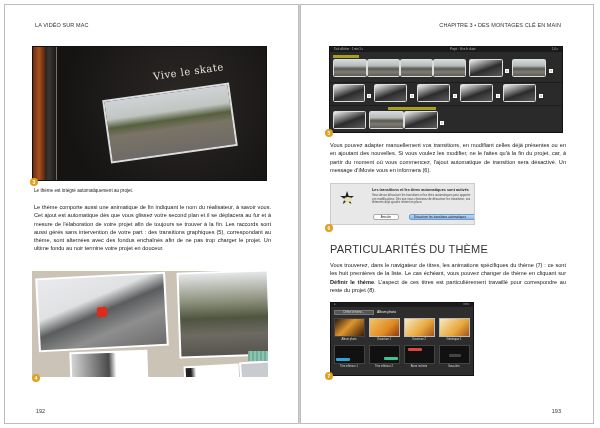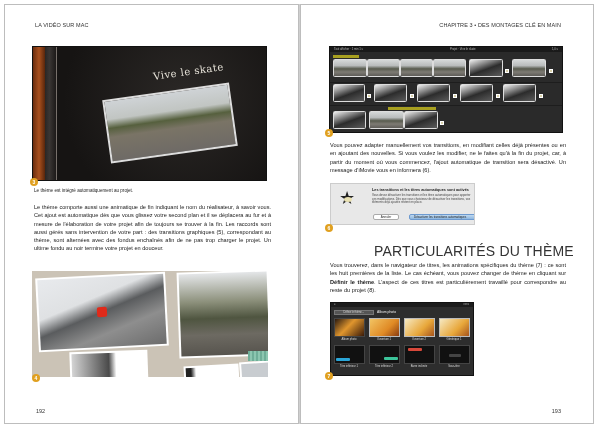--- a/index.html
+++ b/index.html
@@ -18,21 +18,21 @@
 
   .folio { position: absolute; top: 403px; font-size: 5.5px; color: #333; }
   .left .folio { left: 31px; }
   .right .folio { right: 32px; }
 
   .badge { position: absolute; width: 8px; height: 8px; border-radius: 50%; background: #e0a020; color: #fff; font-size: 5px; font-weight: bold; line-height: 8px; text-align: center; }
 
   .caption { position: absolute; font-size: 4.6px; color: #222; }
   .body-text { position: absolute; font-size: 5.6px; line-height: 8.3px; color: #222; text-align: justify; }
   .body-text b { font-weight: bold; }
-  .section-title { position: absolute; font-size: 14px; color: #333; letter-spacing: 0.2px; margin-left: 44px; }
+  .section-title { position: absolute; font-size: 11px; color: #333; letter-spacing: 0.2px; }
 
   
   .fig-theme { position: absolute; left: 31px; top: 45px; width: 235px; height: 135px; background: #1e1b1a; overflow: hidden; border: 1px solid #111; }
   .fig-theme .wood { position: absolute; left: 0; top: 0; width: 12px; height: 135px; background: linear-gradient(90deg, #6b2d0e, #a9501e 50%, #5a260b); }
   .fig-theme .spine { position: absolute; left: 12px; top: 0; width: 12px; height: 135px; background: linear-gradient(90deg, #2a2624, #3a3634 40%, #1c1918); border-right: 1px solid #77706b; }
   .fig-theme .leather { position: absolute; left: 24px; top: 0; right: 0; bottom: 0; background: radial-gradient(circle at 60% 40%, #2b2826, #161413 80%); }
   .fig-theme .title { position: absolute; left: 120px; top: 19px; font-family: "DejaVu Serif", serif; font-size: 10px; color: #e6e2d8; transform: rotate(-8deg); letter-spacing: 0.5px; }
   .fig-theme .photo { position: absolute; left: 73px; top: 44px; width: 128px; height: 64px; transform: rotate(-8deg); border: 2px solid #ddd; background: linear-gradient(180deg, #cfd3d6 0%, #c1c5c2 30%, #56603e 45%, #7a7466 60%, #6e6a66 100%); }
 
   

